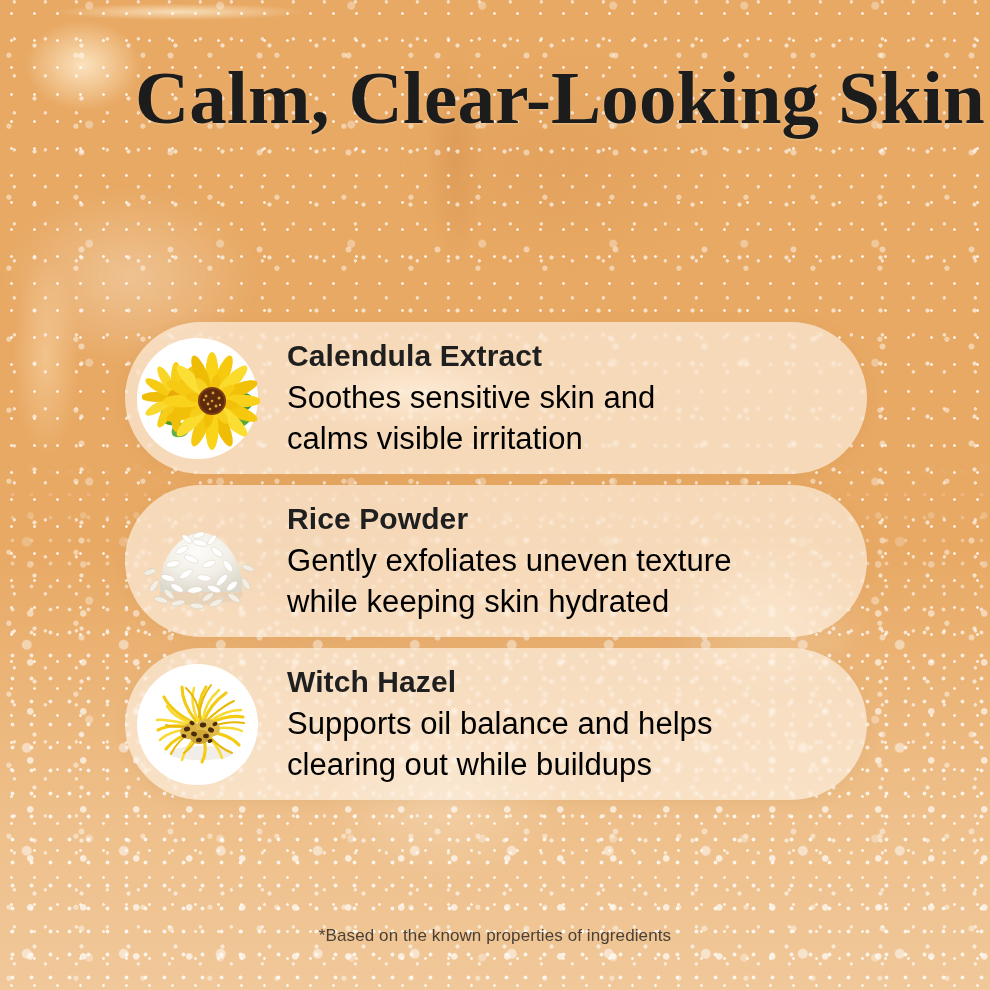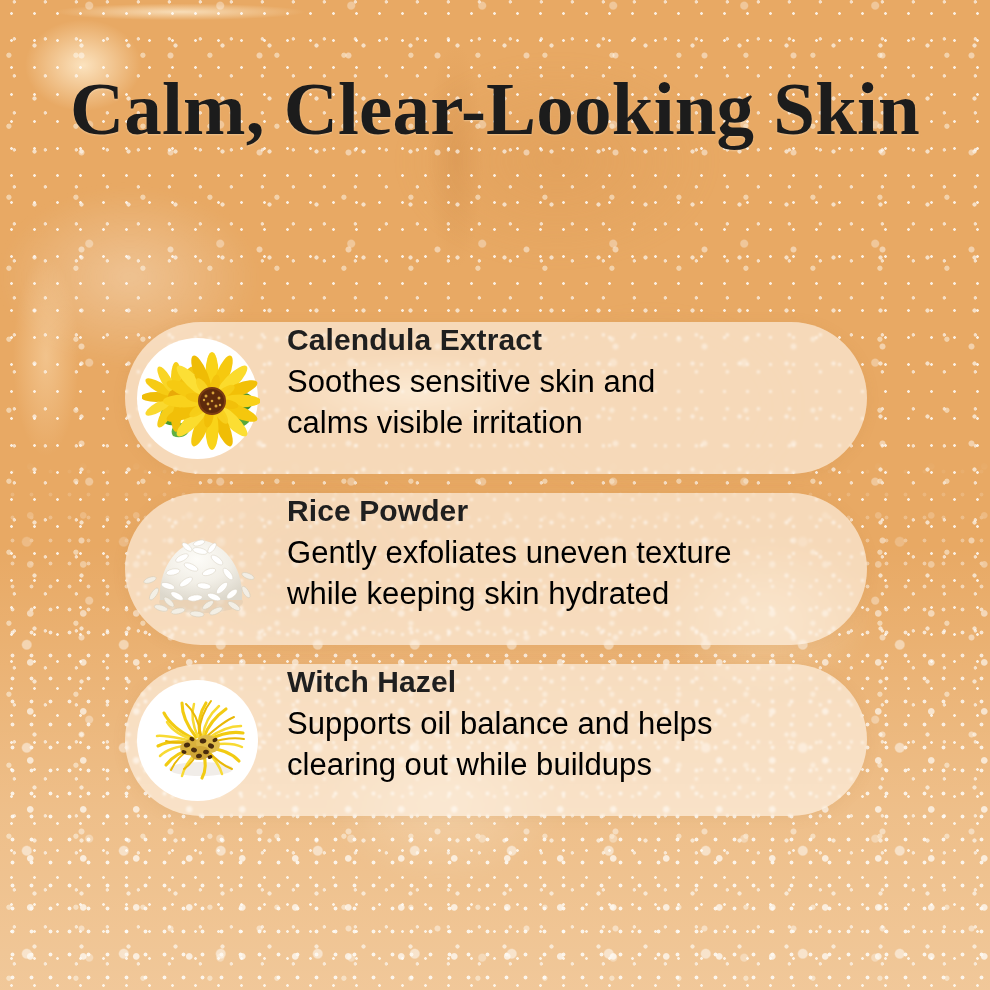--- a/index.html
+++ b/index.html
@@ -86,38 +86,39 @@
   .bg-sheen{
     position:absolute;inset:0;
     background:linear-gradient(to bottom, rgba(255,255,255,0) 55%, rgba(255,248,235,.28) 82%, rgba(255,250,240,.38) 100%);
   }
 
   
   .header{position:absolute;left:0;right:0;top:52px;text-align:center;}
   .title{
     font-family:"Liberation Serif",serif;
     font-size:75px;line-height:82px;
-    color:#1c1c1c;margin:16px;letter-spacing:.2px;
+    color:#1c1c1c;margin:5px;letter-spacing:.2px;
     text-shadow:0 1px 2px rgba(255,240,215,.35);
+    text-align:right;
   }
   .subtitle{
     font-family:"Liberation Sans",sans-serif;
     font-weight:bold;font-size:35px;line-height:42px;
     color:#21201e;margin:20px 0 0 0;letter-spacing:.1px;
   }
 
   
   .cards{position:absolute;left:125px;top:322px;width:742px;}
   .card{
     position:relative;
     height:152px;
     border-radius:76px;
     background:rgba(255,247,238,.62);
-    display:flex;
-    margin-bottom:19px;
+    display:flex;align-items:center;
+    margin-bottom:11px;
     box-shadow:0 2px 14px rgba(180,120,60,.10);
     backdrop-filter:blur(1px);
   }
   .card-media{
     position:relative;
     width:152px;height:152px;flex:0 0 152px;
     display:flex;align-items:center;justify-content:center;
   }
   .media-disc{
     position:absolute;left:12px;top:16px;
@@ -371,14 +372,15 @@
         <p class="card-title">Witch Hazel</p>
         <p class="card-desc">
           <span class="ln">Supports oil balance and helps</span>
           <span class="ln">clearing out while buildups</span>
         </p>
       </div>
     </div>
 
   </div>
 
+  <div class="footnote">*Based on the known properties of ingredients</div>
 
 </div>
 
 </body></html>

